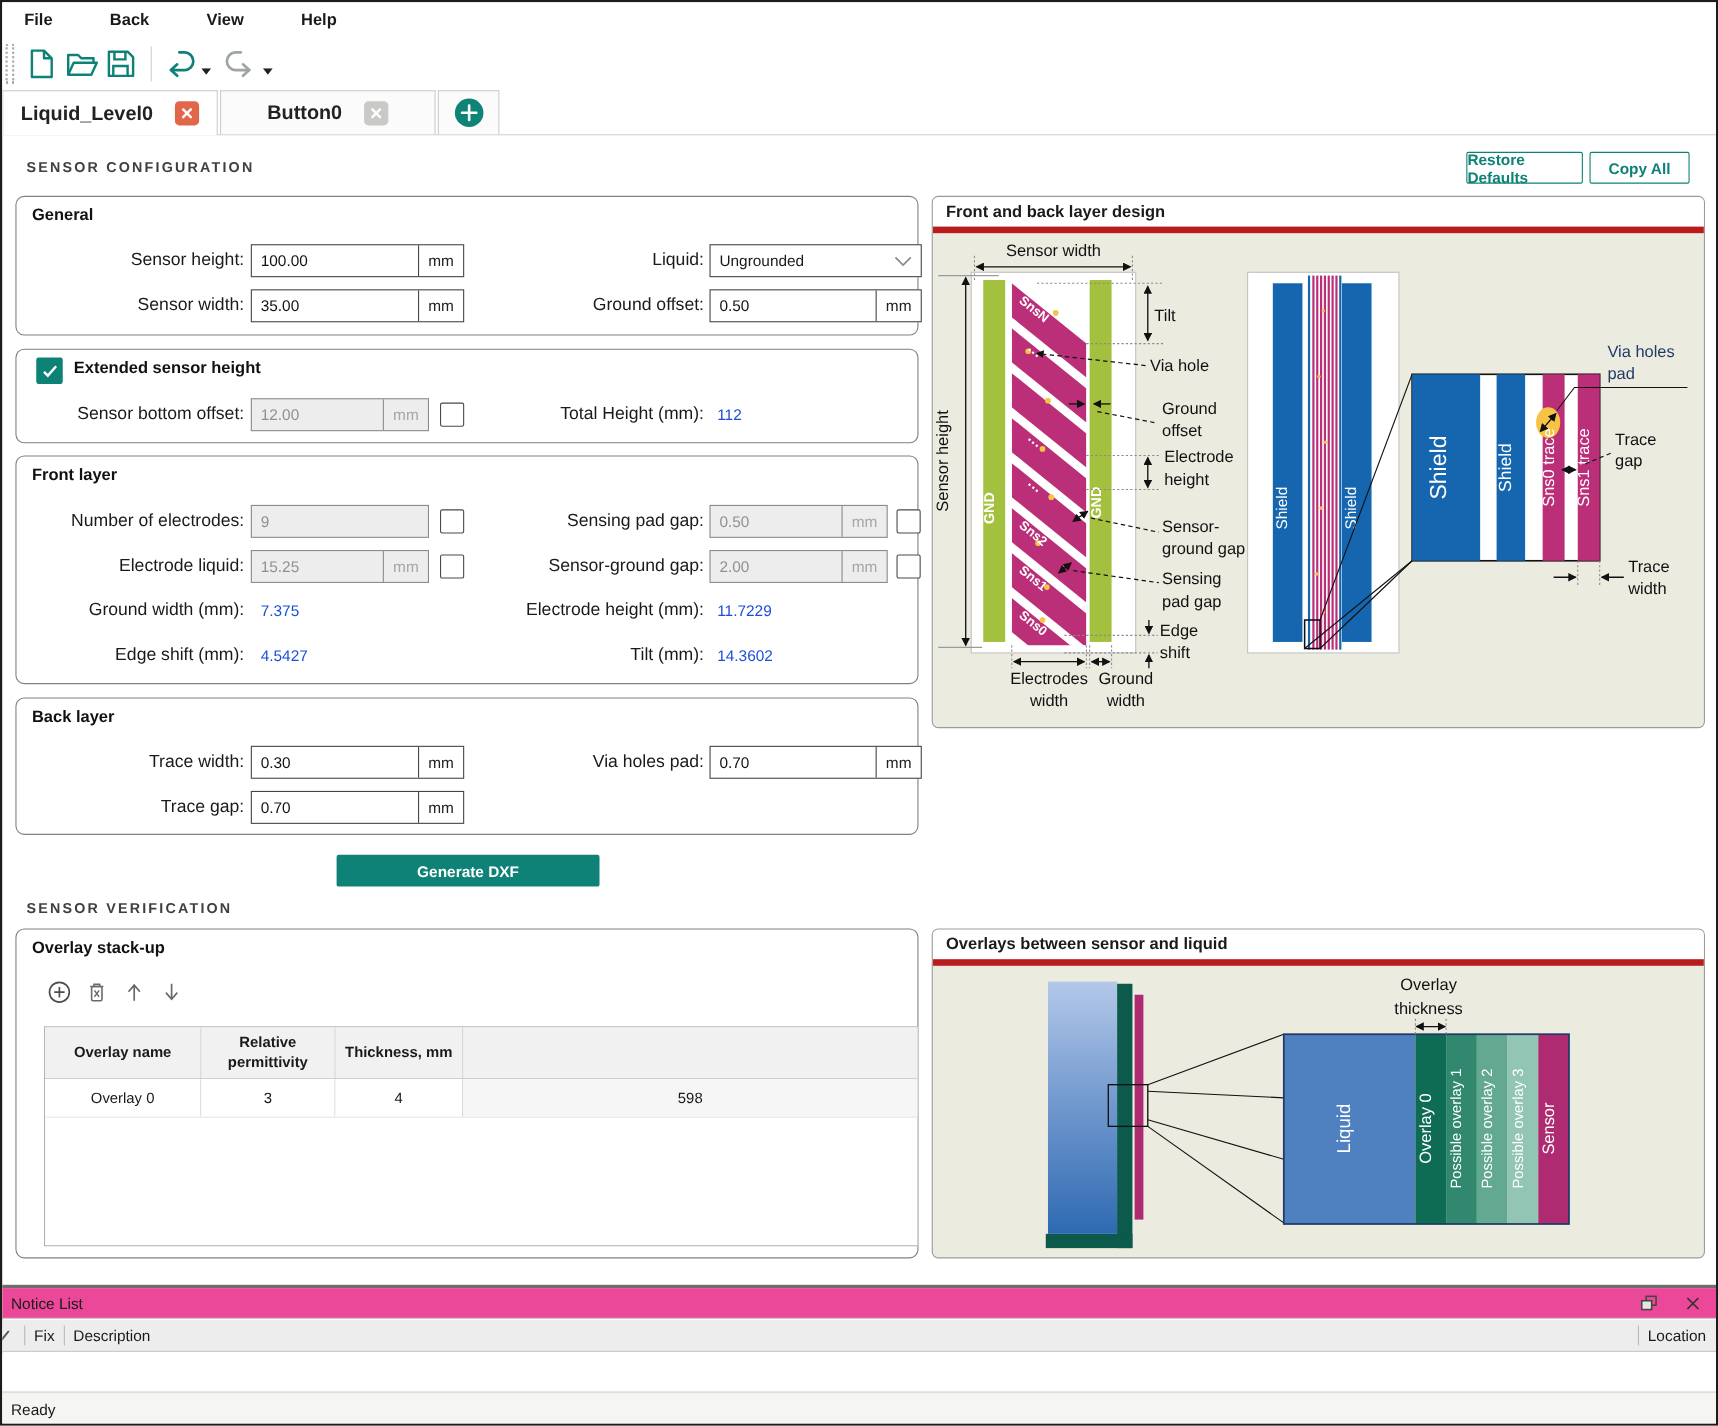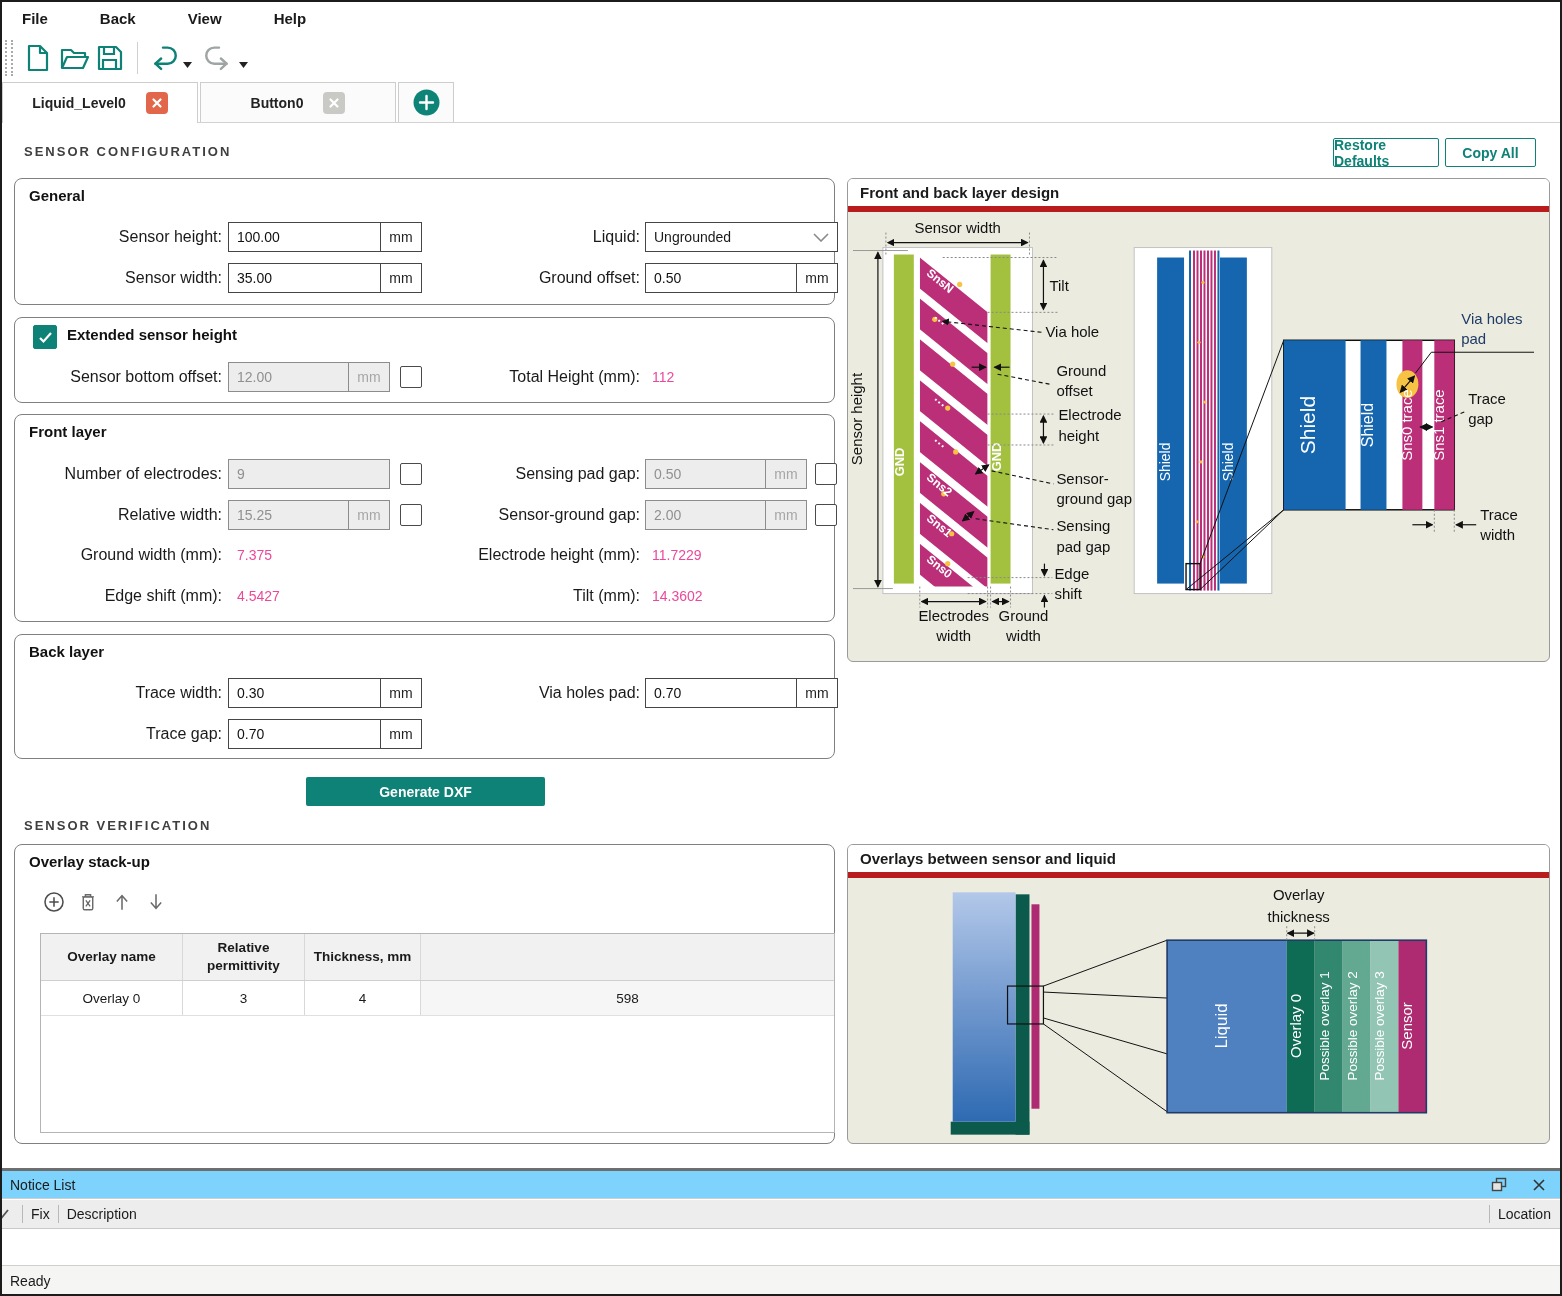--- a/index.html
+++ b/index.html
@@ -17,41 +17,41 @@
   .toolbar{position:absolute;left:0;top:32px;width:100%;height:48px;display:flex;align-items:center;background:#fff;}
   .tb-handle{width:4px;height:36px;border-left:2px dotted #aaa;border-right:2px dotted #aaa;margin:0 8px 0 3px;}
   .tb-btn{width:34px;height:34px;display:flex;align-items:center;justify-content:center;margin-right:2px;}
   .tb-sep{width:1px;height:32px;background:#d0d0d0;margin:0 8px;}
   .tb-caret{margin:14px 10px 0 1px;}
   
   .tabbar{position:absolute;left:0;top:80px;width:100%;height:41px;border-bottom:1px solid #d2d2d2;background:#fff;box-sizing:border-box;display:flex;}
   .tab{width:196px;height:40px;box-sizing:border-box;border:1px solid #cdcdcd;border-bottom:none;display:flex;align-items:center;justify-content:center;gap:20px;background:#fbfbfb;position:relative;}
   .tab.active{background:#fff;height:41px;z-index:2;}
   .tab+.tab{margin-left:2px;}
-  .tab-label{font-size:14px;font-weight:600;color:#222;}
+  .tab-label{font-size:18px;font-weight:600;color:#222;}
   .tab-close{width:22px;height:22px;border-radius:4px;display:flex;align-items:center;justify-content:center;}
   .tab-close.red{background:var(--tab-close-red,#E2674A);}
   .tab-close.gray{background:#c9c9c6;}
   .tab-add{width:56px;height:40px;box-sizing:border-box;border:1px solid #cdcdcd;border-bottom:none;margin-left:2px;display:flex;align-items:center;justify-content:center;background:#fbfbfb;}
   
   .sec-heading{position:absolute;font-size:13px;font-weight:bold;letter-spacing:2px;color:#3f3f3f;}
   .teal-btn{position:absolute;height:29px;box-sizing:border-box;border:1px solid var(--accent-teal,#0E8276);color:var(--accent-teal,#0E8276);background:#fff;font-size:14px;font-weight:600;display:flex;align-items:center;justify-content:center;border-radius:2px;cursor:default;}
   
   .gb{position:absolute;left:12px;width:821px;border:1px solid #808080;border-radius:8px;background:#fff;box-sizing:border-box;}
   .gb-title{position:absolute;left:14px;top:8px;font-size:15px;font-weight:bold;color:#111;}
   .lbl{position:absolute;width:195px;text-align:right;font-size:16px;color:#1a1a1a;line-height:30px;height:30px;white-space:nowrap;}
   .field{position:absolute;height:30px;display:flex;border:1.5px solid #464646;box-sizing:border-box;background:#fff;gap:39px;}
   .field input{border:none;outline:none;padding:0 8px;font-size:14px;font-family:inherit;color:#111;background:transparent;width:100%;min-width:0;}
   .unit{flex:0 0 40px;border-left:1.5px solid #464646;display:flex;align-items:center;justify-content:center;font-size:14px;color:#222;}
   .field.disabled{border-color:#8c8c8c;background:#ededed;}
   .field.disabled input{color:#909090;}
   .field.disabled .unit{border-left-color:#8c8c8c;color:#a6a6a6;}
   .cb{position:absolute;width:22px;height:22px;box-sizing:border-box;border:1px solid #4a4a4a;background:#fff;border-radius:2px;}
   .cb.checked{background:var(--accent-teal,#0E8276);border-color:var(--accent-teal,#0E8276);display:flex;align-items:center;justify-content:center;}
-  .static-val{position:absolute;font-size:14px;color:#ec4899;line-height:30px;height:30px;white-space:nowrap;}
+  .static-val{position:absolute;font-size:14px;color:#1d4ed8;line-height:30px;height:30px;white-space:nowrap;}
   .combo{position:absolute;height:30px;box-sizing:border-box;border:1.5px solid #464646;background:#fff;display:flex;align-items:center;padding:0 8px;font-size:14px;}
   .combo svg{margin-left:auto;}
   .gen-btn{position:absolute;left:304px;top:775px;width:239px;height:29px;background:var(--accent-teal,#0E8276);color:#fff;font-size:14px;font-weight:600;display:flex;align-items:center;justify-content:center;border-radius:2px;cursor:default;}
   
   .ov-icons{position:absolute;left:26px;top:44px;display:flex;gap:8px;}
   .ov-icons span{width:26px;height:26px;display:flex;align-items:center;justify-content:center;}
   .ov-table{position:absolute;left:25px;top:88px;width:795px;height:200px;border:1px solid #b4b4b4;box-sizing:border-box;display:flex;flex-direction:column;background:#fff;}
   .ov-hrow{display:flex;background:#f1f1f1;border-bottom:1px solid #cfcfcf;height:46px;}
   .ov-hcell{display:flex;flex-direction:column;align-items:center;justify-content:center;font-size:13.5px;font-weight:bold;border-right:1px solid #d8d8d8;box-sizing:border-box;text-align:center;line-height:1.3;}
   .ov-row{display:flex;height:34px;border-bottom:1px solid #e0e0e0;}
@@ -70,21 +70,21 @@
   .f-cont{fill:var(--container-green,#0B5A4B)}
   .ln{stroke:#111;stroke-width:1.2;fill:none}
   .lnthin{stroke:#111;stroke-width:1;fill:none}
   .guide{stroke:#8a8a8a;stroke-width:1;stroke-dasharray:2 2;fill:none}
   .dash{stroke:#111;stroke-width:1.1;stroke-dasharray:4 3;fill:none}
   .gray{stroke:#9a9a9a;stroke-width:1;fill:none}
   .dt{fill:#111;font-size:15px}
   .tw{fill:#fff} .navy{fill:var(--navy-label,#1F3B66);font-size:15px}
   
   .splitter{position:absolute;left:0;top:1166px;width:100%;height:3px;background:#6e6e6e;}
-  .nl-hd{position:absolute;left:0;top:1169px;width:100%;height:28px;background:#7dd3fc;display:flex;align-items:center;box-sizing:border-box;padding:0 8px;font-size:14px;border-bottom:1px solid #cfcfcf;gap:11px;}
+  .nl-hd{position:absolute;left:0;top:1169px;width:100%;height:28px;background:#ec4899;display:flex;align-items:center;box-sizing:border-box;padding:0 8px;font-size:14px;border-bottom:1px solid #cfcfcf;gap:11px;}
   .nl-hd .sp{flex:1}
   .nl-cols{position:absolute;left:0;top:1198px;width:100%;height:29px;background:#ededed;border-bottom:1px solid #c8c8c8;display:flex;align-items:center;font-size:14px;box-sizing:border-box;}
   .nl-sep{width:1px;height:18px;background:#b9b9b9;margin:0 8px;}
   .nl-body{position:absolute;left:0;top:1228px;width:100%;height:35px;background:#fff;}
   .statusbar{position:absolute;left:0;top:1263px;width:100%;height:31px;background:#f5f5f4;border-top:1px solid #cfcfcf;display:flex;align-items:center;padding-left:8px;font-size:14px;box-sizing:border-box;}
 </style>
 </head>
 <body>
 
 <div class="menubar">
@@ -208,21 +208,21 @@
   <div class="static-val" style="left:637px;top:44px;">112</div>
 </div>
 
 <div class="gb" style="top:412px;height:208px;">
   <div class="gb-title">Front layer</div>
   <div class="lbl" style="left:12px;top:44px;">Number of electrodes:</div>
   <div class="field disabled" style="left:213px;top:44px;width:162px;">
     <input type="text" disabled="" value="9" style="">
   </div>
   <span class="cb" style="left:385px;top:48px;"></span>
-  <div class="lbl" style="left:12px;top:85px;">Relative width:</div>
+  <div class="lbl" style="left:12px;top:85px;">Electrode liquid:</div>
   <div class="field disabled" style="left:213px;top:85px;width:162px;">
     <input type="text" disabled="" value="15.25" style="">
     <span class="unit">mm</span>
   </div>
   <span class="cb" style="left:385px;top:89px;"></span>
   <div class="lbl" style="left:12px;top:125px;">Ground width (mm):</div>
   <div class="static-val" style="left:222px;top:125px;">7.375</div>
   <div class="lbl" style="left:12px;top:166px;">Edge shift (mm):</div>
   <div class="static-val" style="left:222px;top:166px;">4.5427</div>
 

